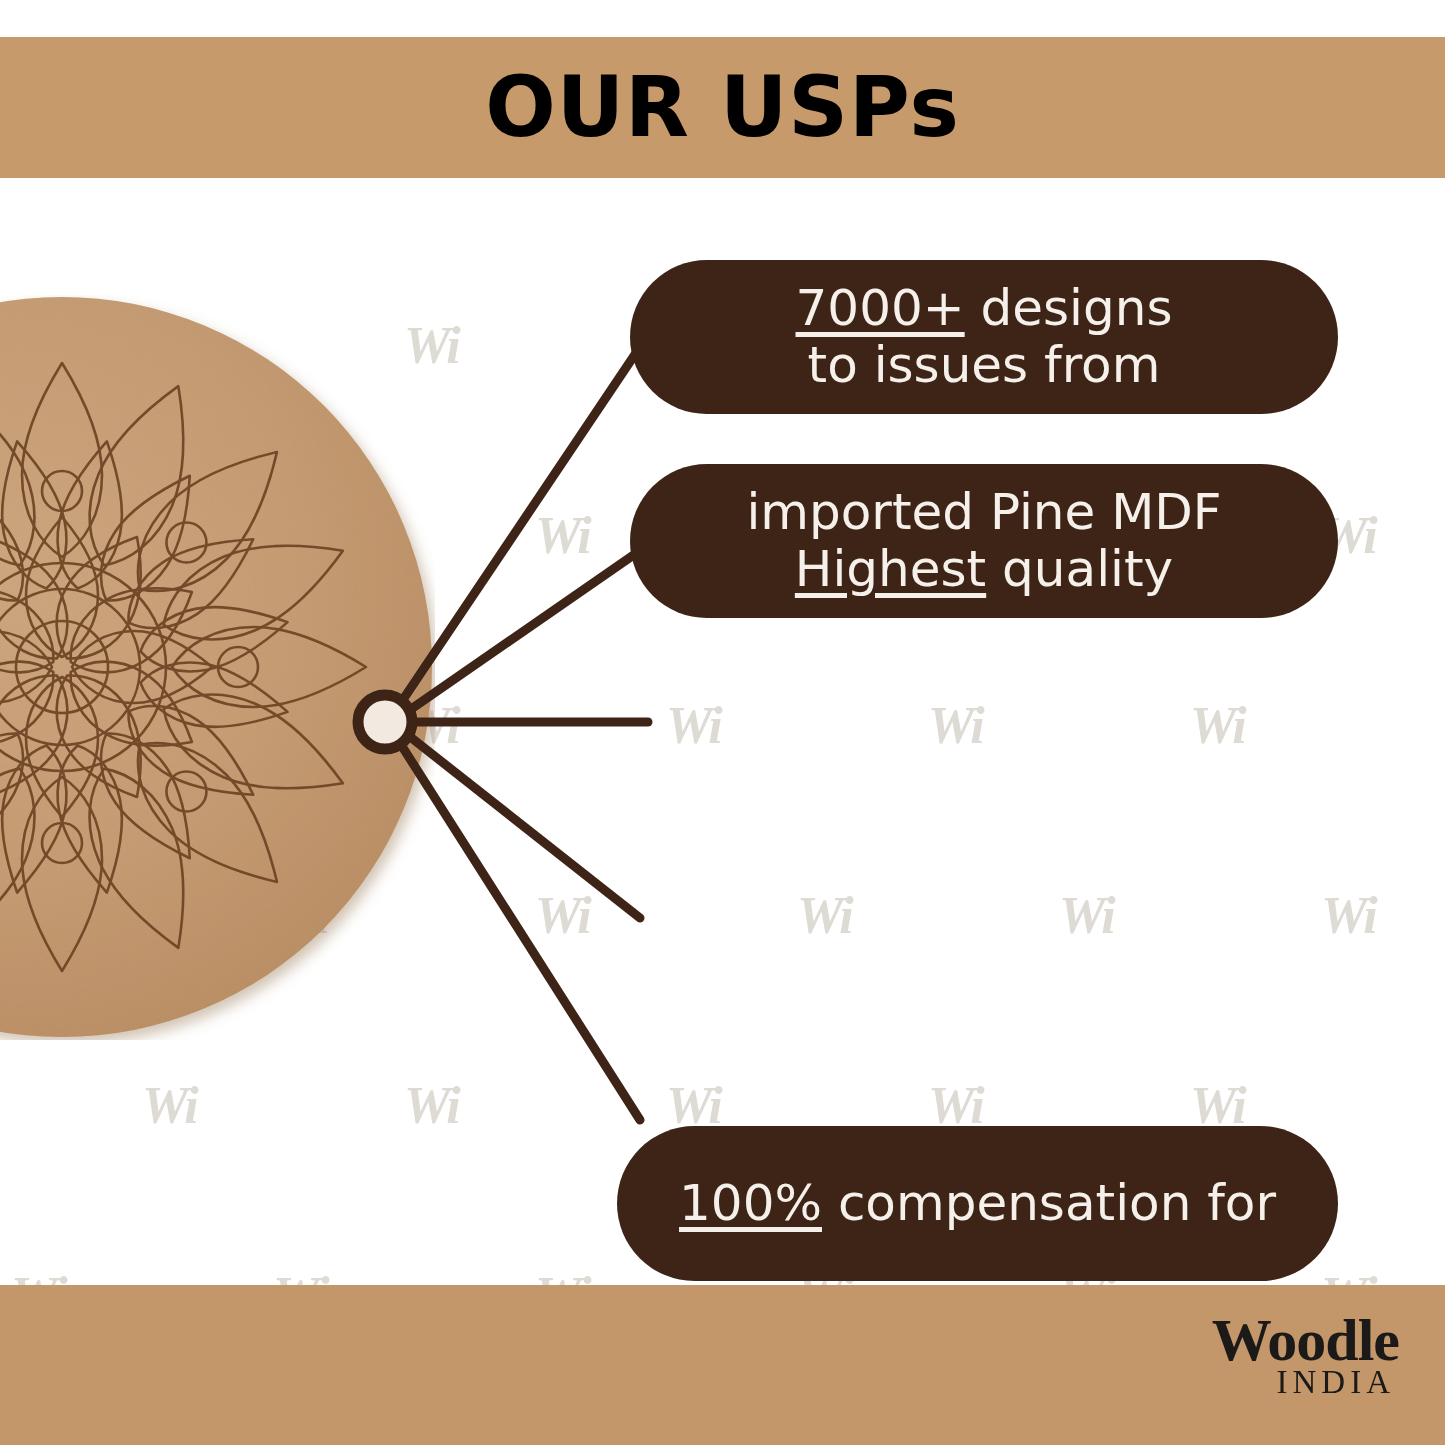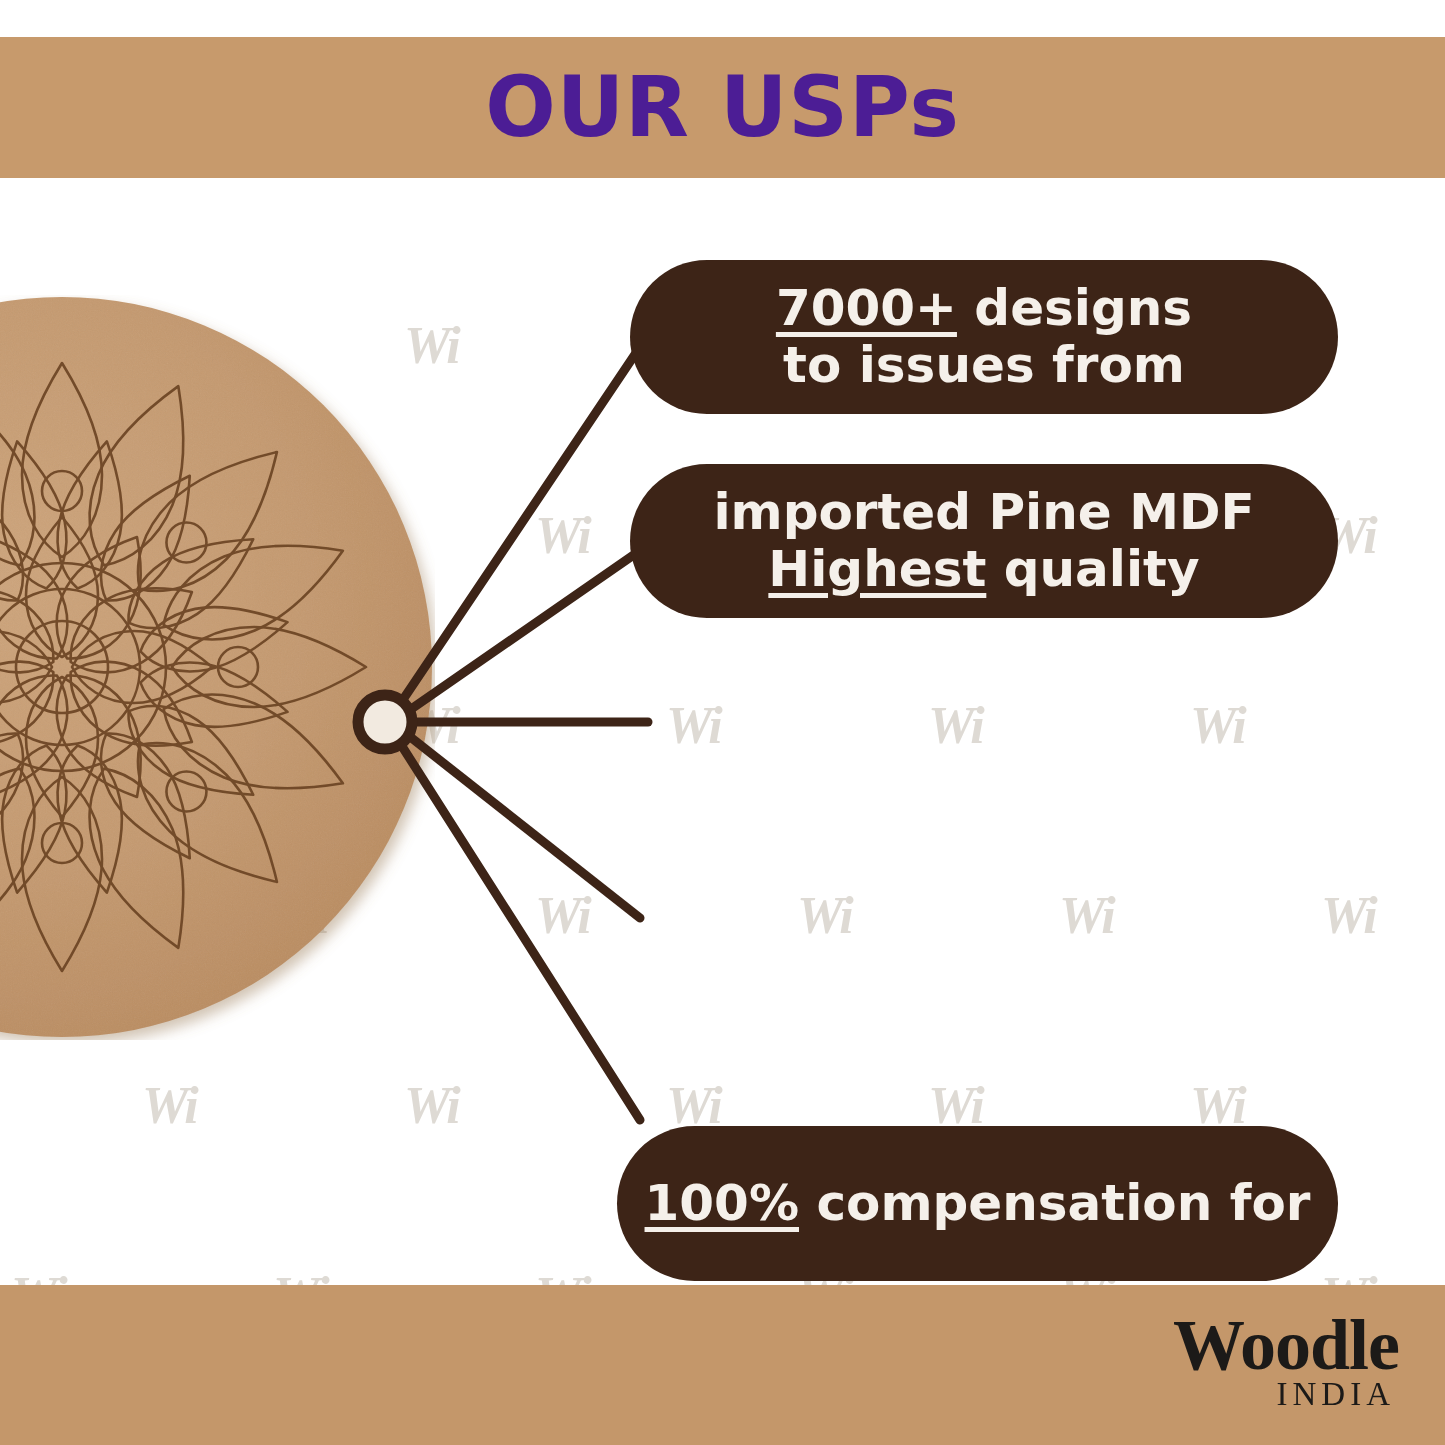--- a/index.html
+++ b/index.html
@@ -41,39 +41,39 @@
     width:1445px; height:141px;
     background:#c79a6c;
     z-index:6;
     display:flex; align-items:center; justify-content:center;
   }
   #page-title {
     font-family:"DejaVu Sans", sans-serif;
     font-weight:700;
     font-size:83px;
     letter-spacing:1px;
-    color:#4c1d95;
+    color:#000000;
     white-space:nowrap;
   }
   #bottom-band {
     position:absolute; left:0; top:1285px;
     width:1445px; height:160px;
     background:#c4976a;
     z-index:6;
   }
   #brand-logo {
     position:absolute;
     right:46px; top:1312px;
     text-align:right;
     z-index:7;
   }
   #brand-name {
     font-family:"Liberation Serif", serif;
     font-weight:700;
-    font-size:72px;
+    font-size:60px;
     line-height:0.94;
     color:#1c1a18;
     letter-spacing:-1px;
     margin-left:48px;
   }
   #brand-sub {
     font-family:"Liberation Serif", serif;
     font-weight:400;
     font-size:33px;
     letter-spacing:5px;
@@ -103,21 +103,21 @@
     position:absolute;
     background:#3d2417;
     border-radius:999px;
     z-index:4;
     display:flex;
     flex-direction:column;
     align-items:center;
     justify-content:center;
     color:#f5f0ea;
     font-family:"DejaVu Sans", sans-serif;
-    font-weight:700;
+    font-weight:400;
     text-align:center;
     padding:0 18px;
   }
   .usp-line { white-space:nowrap; line-height:1.14; }
   .u { text-decoration:underline; text-underline-offset:7px; text-decoration-thickness:5px; }
 
   #usp-0 { left:630px; top:260px;  width:708px; height:154px; font-size:50px; }
   #usp-1 { left:630px; top:464px;  width:708px; height:154px; font-size:50px; }
   #usp-2 { left:630px; top:662px;  width:708px; height:160px; font-size:50px; }
   #usp-3 { left:617px; top:862px;  width:721px; height:158px; font-size:50px; }

